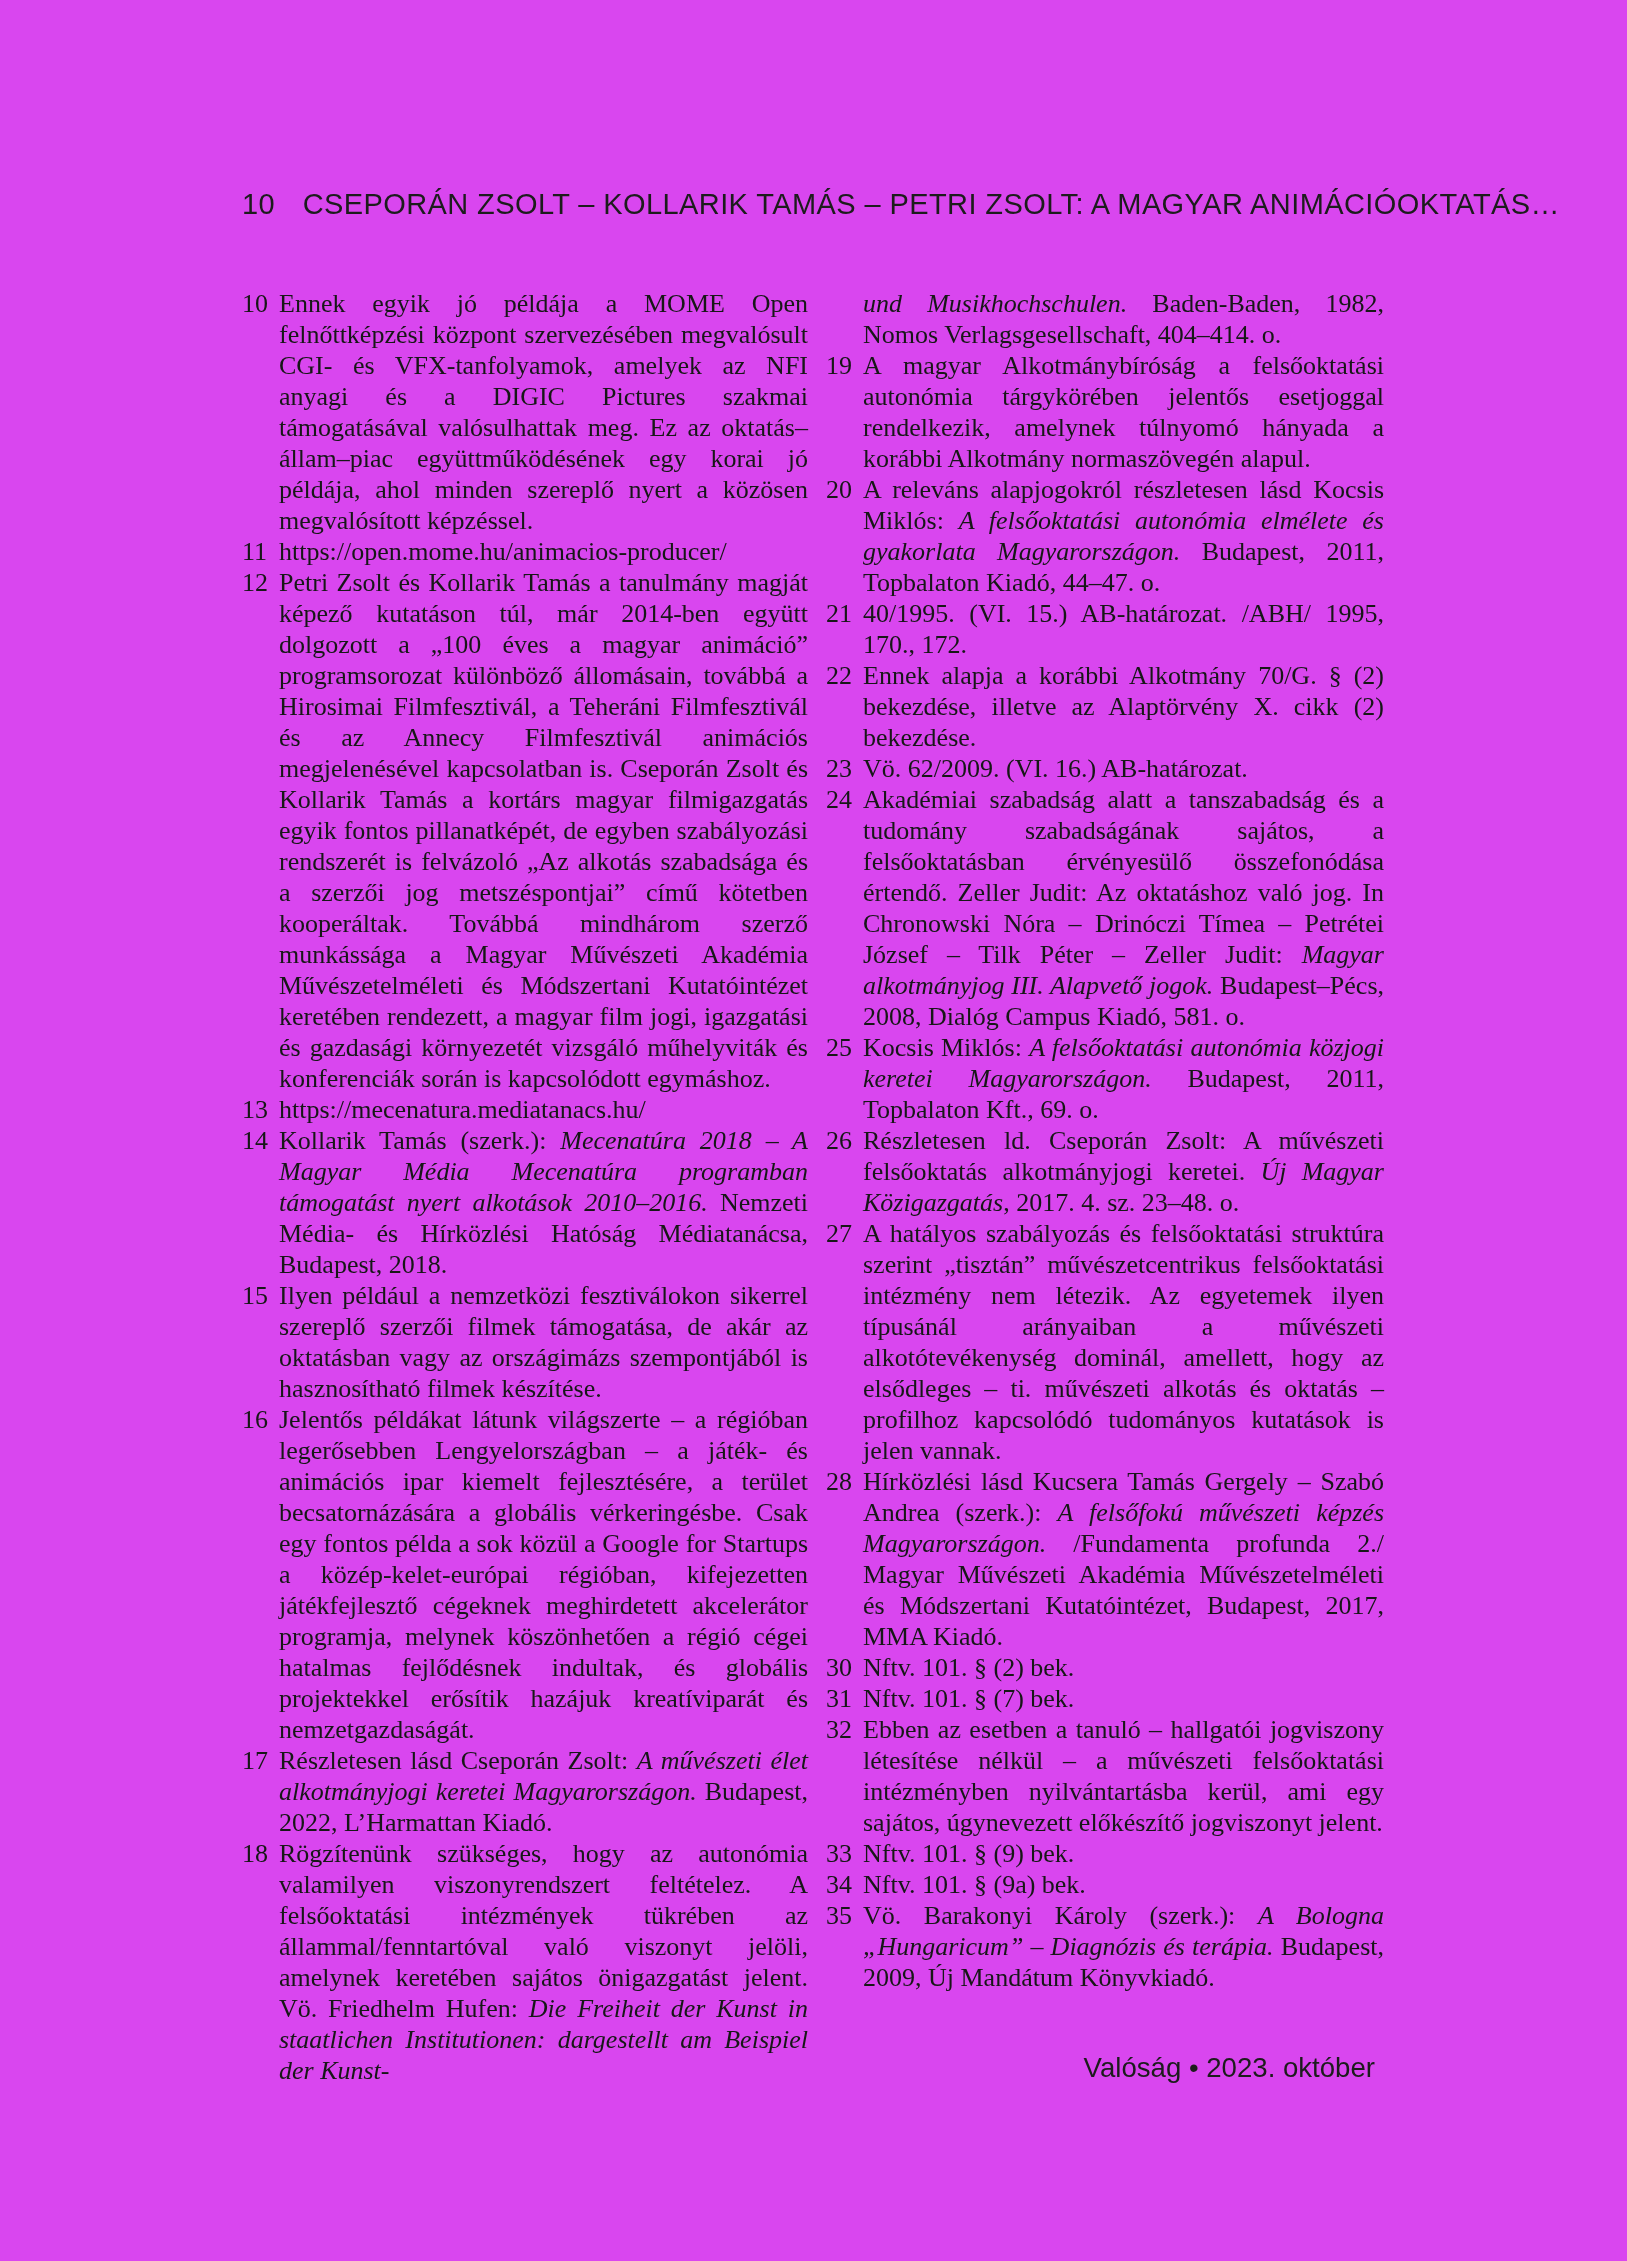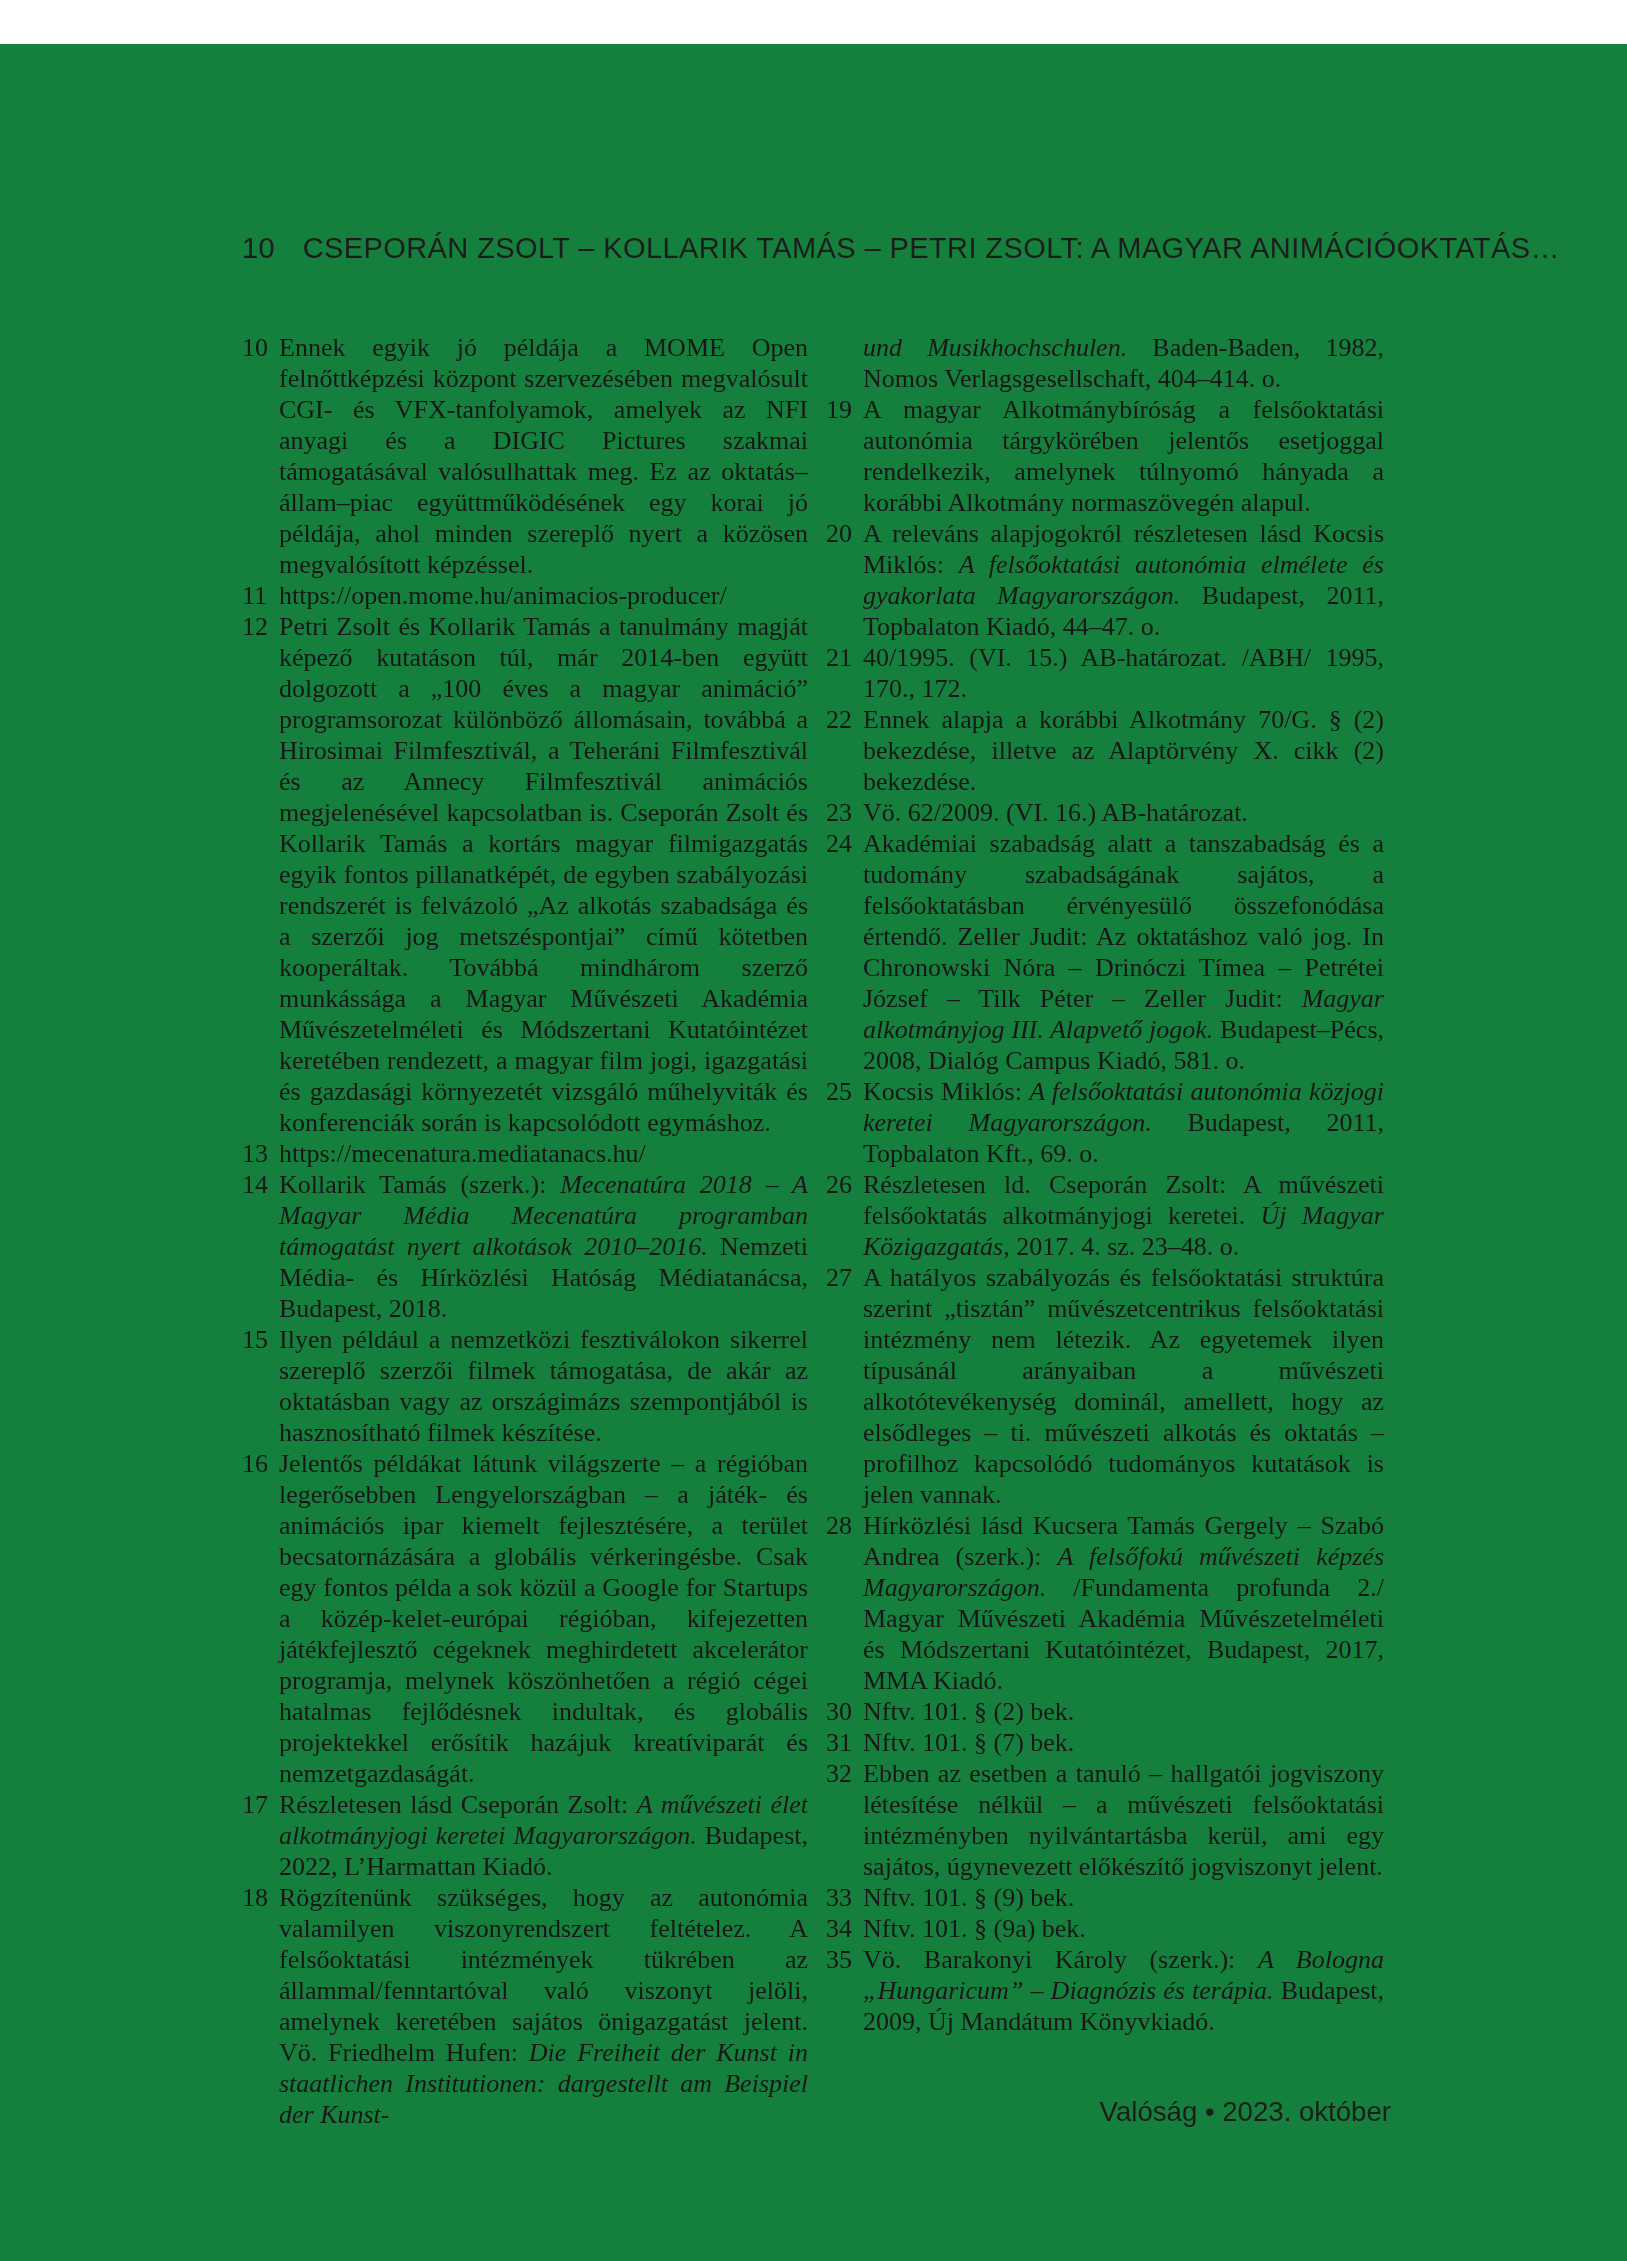--- a/index.html
+++ b/index.html
@@ -3,21 +3,21 @@
 <meta charset="utf-8">
 <style>
   html,body{margin:0;padding:0;}
   body{
     width:1628px;height:2261px;
     background:#ffffff;
     position:relative;
     font-family:"Liberation Serif", serif;
     color:#161616;
   }
-  .page{position:absolute;inset:0;background:#15803d;margin-top:44px;}
+  .page{position:absolute;inset:0;background:#d946ef;}
   .page-header{
     position:absolute;top:189px;left:242px;width:1142px;
     font-family:"Liberation Sans", sans-serif;
     font-size:29px;line-height:31px;
     color:#1c1c1c;
     white-space:nowrap;
     letter-spacing:0.4px;
   }
   .page-header .pagenum{margin-right:27.6px;}
   .col{
@@ -31,21 +31,21 @@
   .note{display:flex;align-items:flex-start;}
   .note .num{
     flex:0 0 37px;
     text-align:left;
     white-space:nowrap;
   }
   .note .ntext{flex:1;text-align:justify;text-justify:inter-word;hyphens:auto;}
   .note.cont .num{flex:0 0 37px;}
   .it{font-style:italic;}
   .page-footer{
-    position:absolute;top:2052px;right:237px;
+    position:absolute;top:2052px;right:253px;
     font-family:"Liberation Sans", sans-serif;
     font-size:27.6px;color:#1c1c1c;
     white-space:nowrap;
   }
 </style>
 </head>
 <body>
 
 <div class="page">
 

